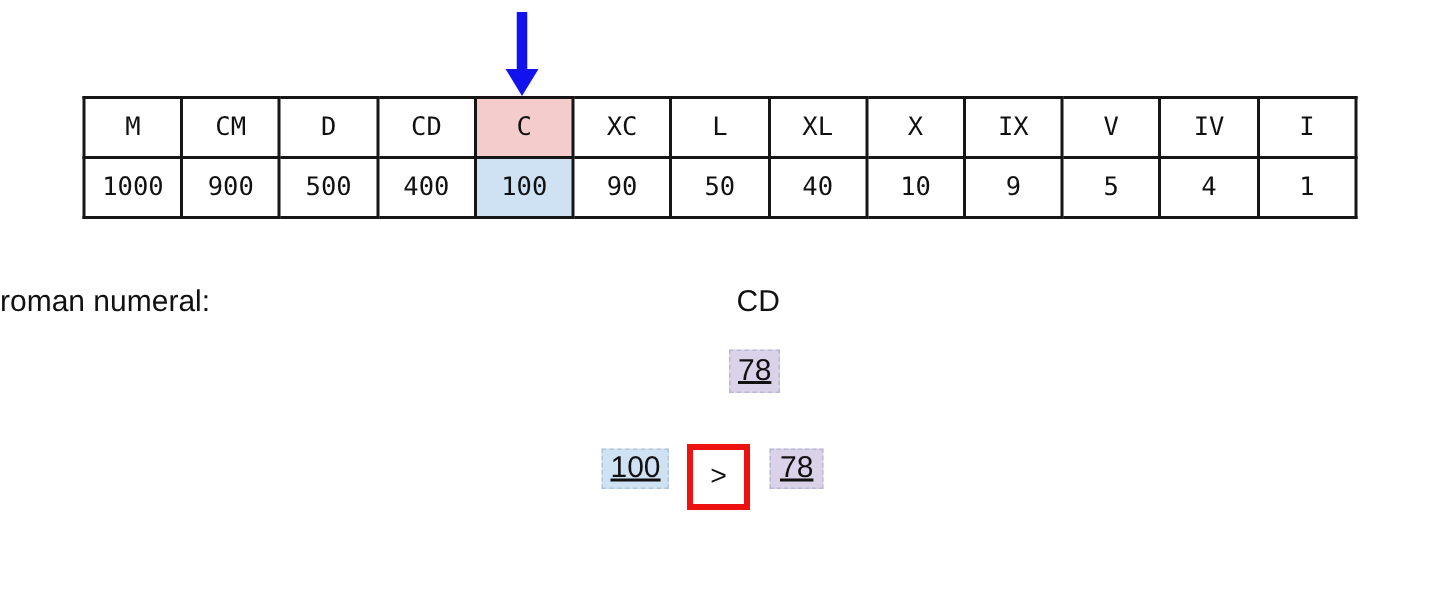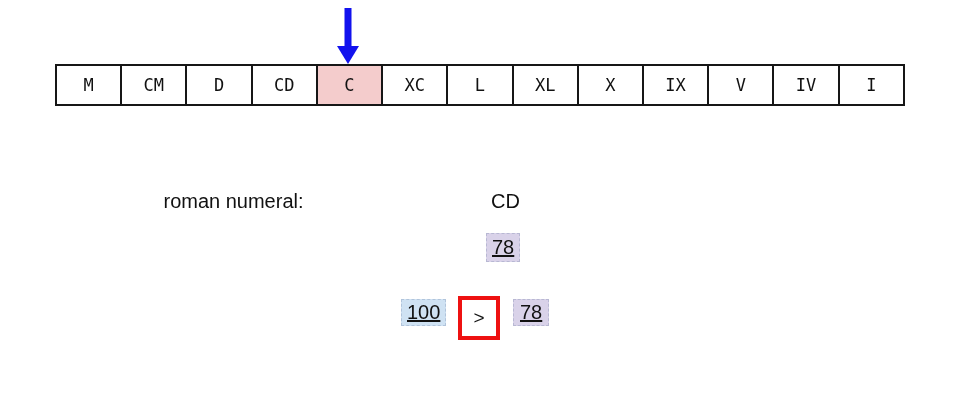--- a/index.html
+++ b/index.html
@@ -43,21 +43,21 @@
     font-family: "DejaVu Sans Mono", monospace;
     font-size: 17px;
     background: #ffffff;
   }
 
   
   .field-label {
     position: absolute;
     left: 0;
     width: 467px;
-    text-align: center;
+    text-align: left;
     font-size: 20px;
     white-space: nowrap;
   }
   .field-value {
     position: absolute;
     font-size: 20px;
     white-space: nowrap;
   }
   .row1-label { top: 190px; }
   .row1-value { left: 491px; top: 190px; }
@@ -118,20 +118,35 @@
         <td class="sym" style="background: rgb(244, 204, 204);">C</td>
         <td class="sym">XC</td>
         <td class="sym">L</td>
         <td class="sym">XL</td>
         <td class="sym">X</td>
         <td class="sym">IX</td>
         <td class="sym">V</td>
         <td class="sym">IV</td>
         <td class="sym">I</td>
       </tr>
+      <tr>
+        <td class="val">1000</td>
+        <td class="val">900</td>
+        <td class="val">500</td>
+        <td class="val">400</td>
+        <td class="val" style="background: rgb(207, 226, 243);">100</td>
+        <td class="val">90</td>
+        <td class="val">50</td>
+        <td class="val">40</td>
+        <td class="val">10</td>
+        <td class="val">9</td>
+        <td class="val">5</td>
+        <td class="val">4</td>
+        <td class="val">1</td>
+      </tr>
     </tbody>
       </table>
   </div>
 
   <div class="field-label row1-label">roman numeral:</div>
   <div class="field-value row1-value">CD</div>
 
   <div class="field-value row2-value hl" style="background: rgb(217, 210, 233);">78</div>
 
   <div class="cmp-left hl" style="background: rgb(207, 226, 243);">100</div>

